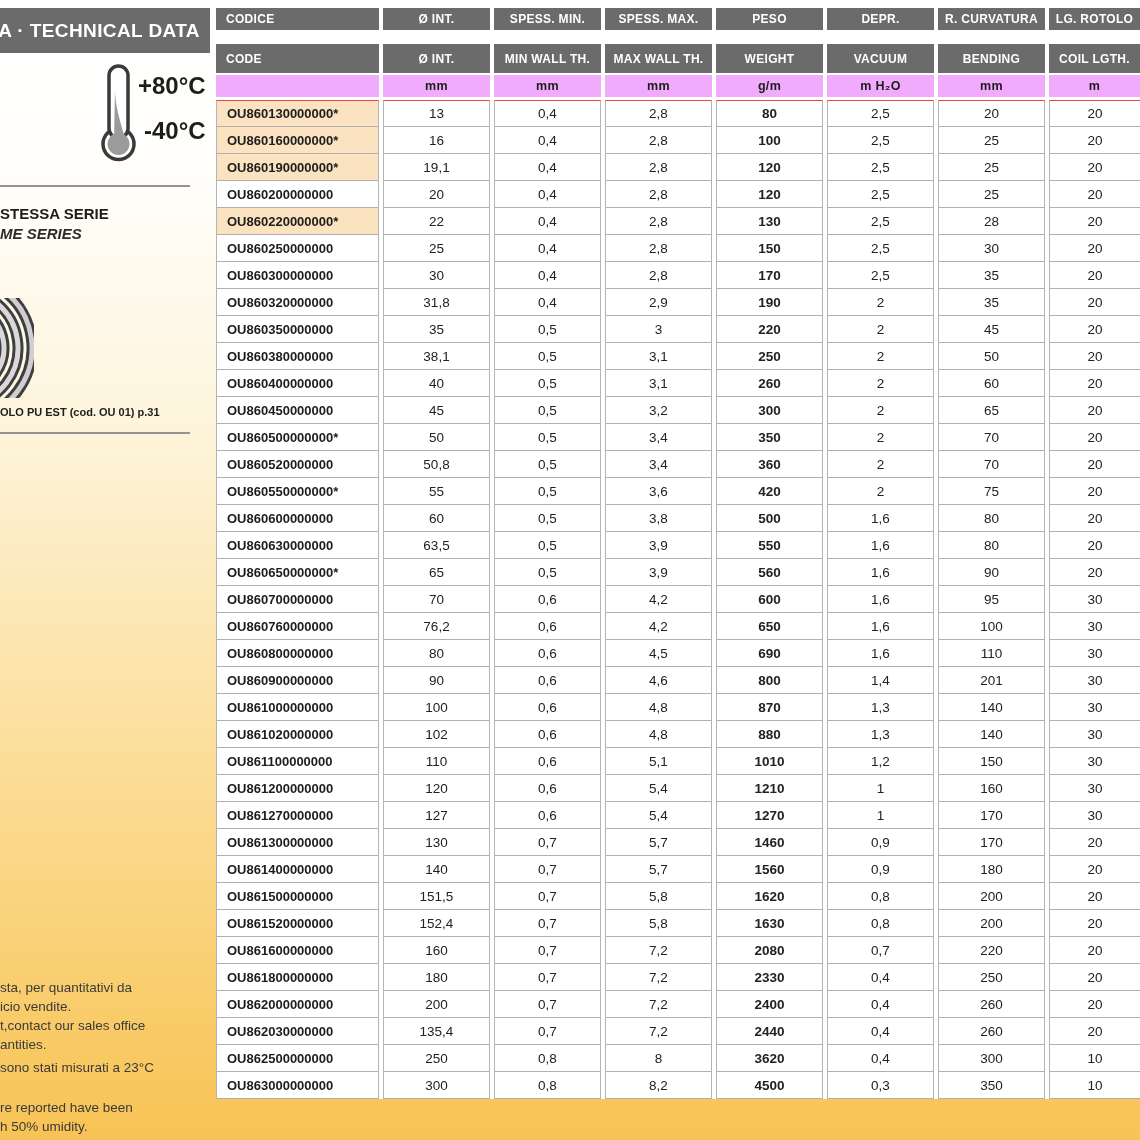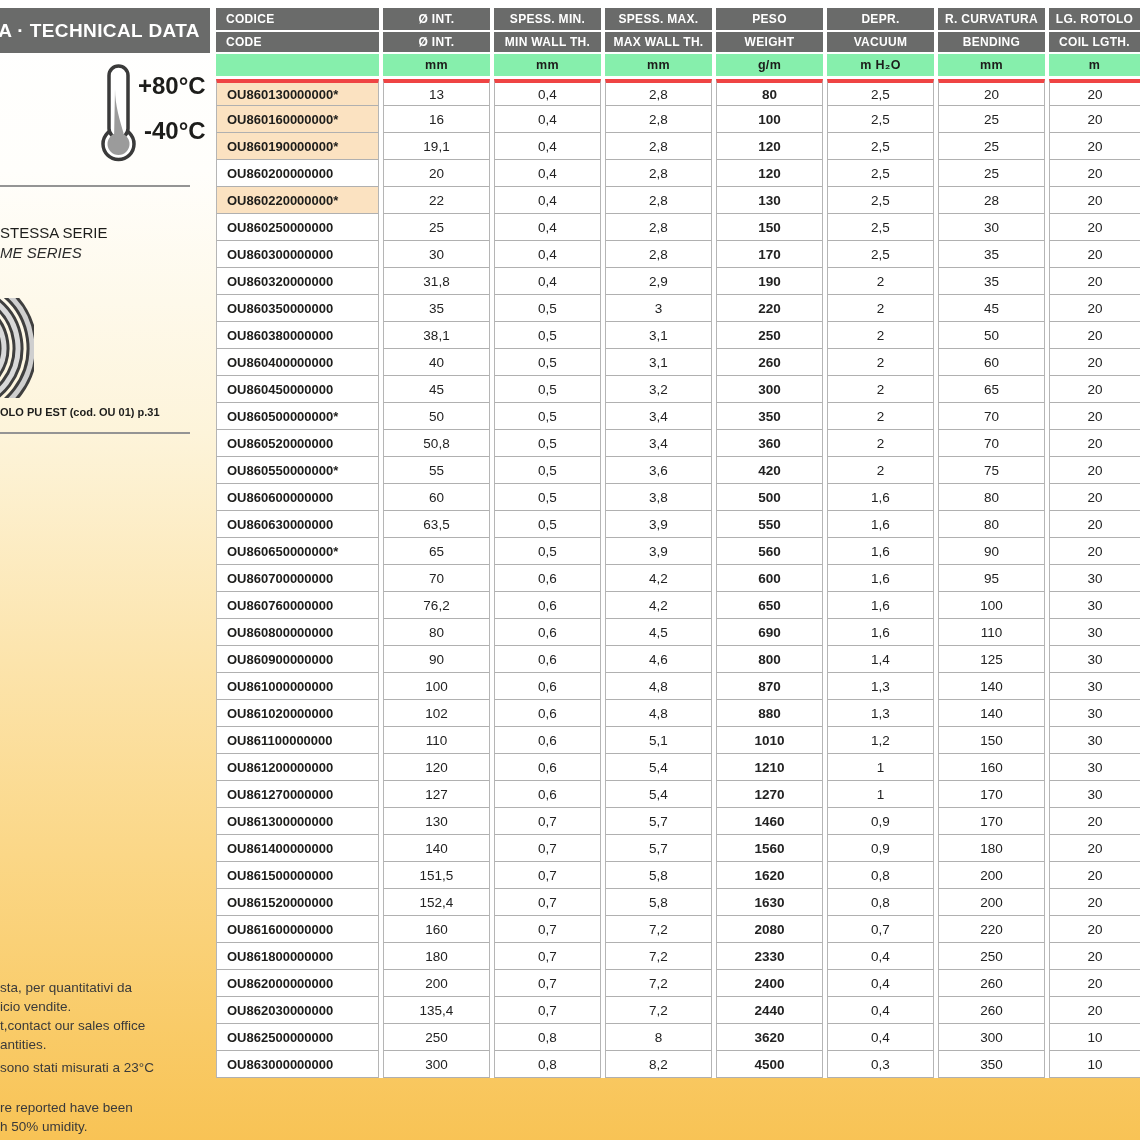--- a/index.html
+++ b/index.html
@@ -16,21 +16,21 @@
     display:flex;align-items:center;justify-content:flex-end;padding-right:10px;
     box-sizing:border-box;white-space:nowrap;overflow:hidden;
   }
   .thermo{position:absolute;left:96px;top:63px;}
   .temp-label{position:absolute;font-weight:bold;font-size:24px;color:#1d1d1b;white-space:nowrap;}
   .temp-max{left:138px;top:72px;}
   .temp-min{left:138px;top:117px;margin-left:6px;}
   .divider{position:absolute;left:0;height:2px;background:#949494;}
   .divider-1{top:185px;width:190px;}
   .divider-2{top:432px;width:190px;}
-  .series{position:absolute;left:0;top:204px;color:#1d1d1b;font-size:15px;font-weight:normal;line-height:20px;white-space:nowrap;margin-top:19px;}
+  .series{position:absolute;left:0;top:204px;color:#1d1d1b;font-size:15px;font-weight:bold;line-height:20px;white-space:nowrap;}
   .series .en{font-style:italic;color:#2b2b2b;}
   .hose{position:absolute;left:0;top:298px;}
   .related{position:absolute;left:0;top:406px;font-weight:bold;font-size:11px;color:#1d1d1b;white-space:nowrap;}
   .notes{position:absolute;left:0;top:978px;width:214px;font-size:13.5px;line-height:19px;color:#3a3a3a;}
   .note.it{}
   .note.gap-sm{margin-top:4px;}
   .note.gap-lg{margin-top:21px;}
 
   
   .tech-table{
@@ -40,31 +40,31 @@
     display:grid;
     grid-template-columns:163px repeat(6,107px) minmax(0,1fr);
     column-gap:4px;
   }
   .hrow{margin-bottom:2px;}
   .hrow-unit{margin-bottom:3px;}
   .hcell{
     background:#6a6b6a;color:#ffffff;font-weight:bold;font-size:12px;letter-spacing:.3px;
     display:flex;align-items:center;justify-content:center;height:22px;white-space:nowrap;
   }
-  .hrow-en .hcell{height:20px;}
+  .hrow-en .hcell{height:29px;margin-top:12px;}
   .hcell.first{justify-content:flex-start;padding-left:10px;}
-  .hrow-unit .hcell{background:#86efac;color:#1d1d1b;font-size:12.5px;height:22px;}
+  .hrow-unit .hcell{background:#f0abfc;color:#1d1d1b;font-size:12.5px;height:22px;}
   .trow{height:27px;}
   .cell{
     background:#fff;border-left:1px solid #b5b5b5;border-right:1px solid #b5b5b5;
     border-bottom:1px solid #b0b0b0;box-sizing:border-box;
     display:flex;align-items:center;justify-content:center;
     font-size:13.5px;color:#222222;white-space:nowrap;
   }
-  .trow:first-child .cell{border-top:4px solid #ef4444;}
+  .trow:first-child .cell{border-top:1px solid #ef4444;}
   .cell.code{justify-content:flex-start;padding-left:10px;font-weight:bold;font-size:13px;color:#1d1d1b;}
   .cell.code.hl{background:#fbe2c1;}
   .cell.bold{font-weight:bold;}
   .trow .cell:last-child{border-right:none;}
 </style>
 </head>
 <body>
 
 <div class="page">
 
@@ -355,21 +355,21 @@
           <div class="cell">110</div>
           <div class="cell">30</div>
         </div>
         <div class="trow">
           <div class="cell code">OU860900000000</div>
           <div class="cell">90</div>
           <div class="cell">0,6</div>
           <div class="cell">4,6</div>
           <div class="cell bold">800</div>
           <div class="cell">1,4</div>
-          <div class="cell">125</div>
+          <div class="cell">201</div>
           <div class="cell">30</div>
         </div>
         <div class="trow">
           <div class="cell code">OU861000000000</div>
           <div class="cell">100</div>
           <div class="cell">0,6</div>
           <div class="cell">4,8</div>
           <div class="cell bold">870</div>
           <div class="cell">1,3</div>
           <div class="cell">140</div>

